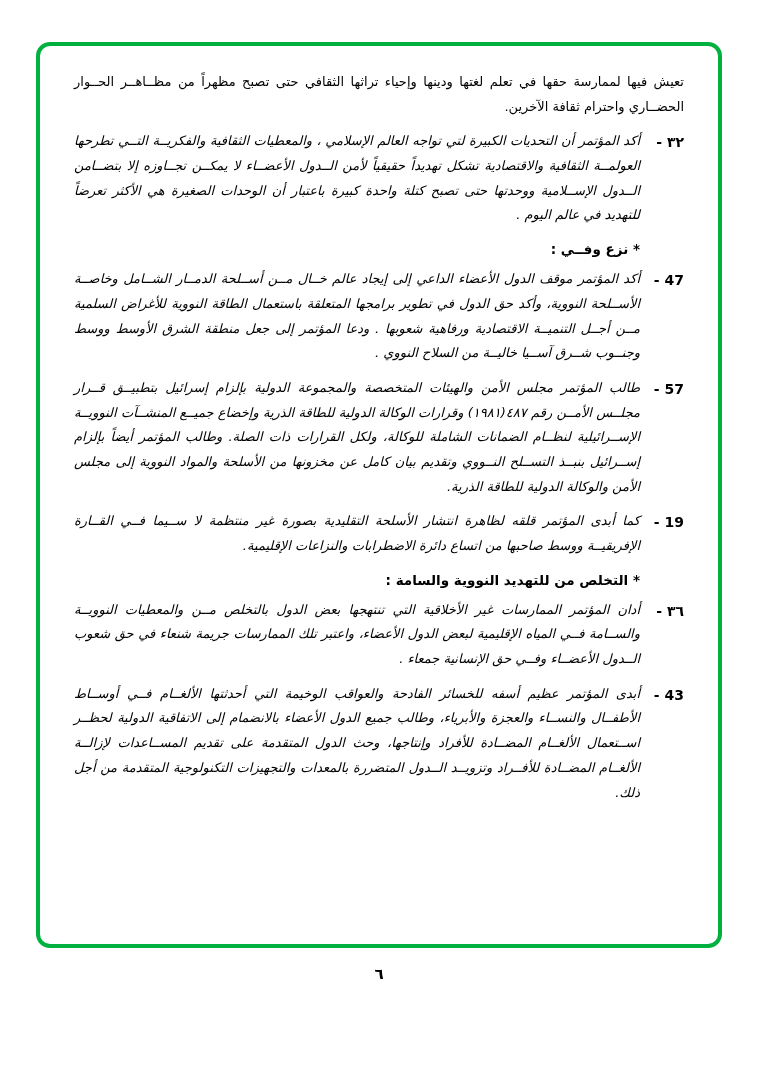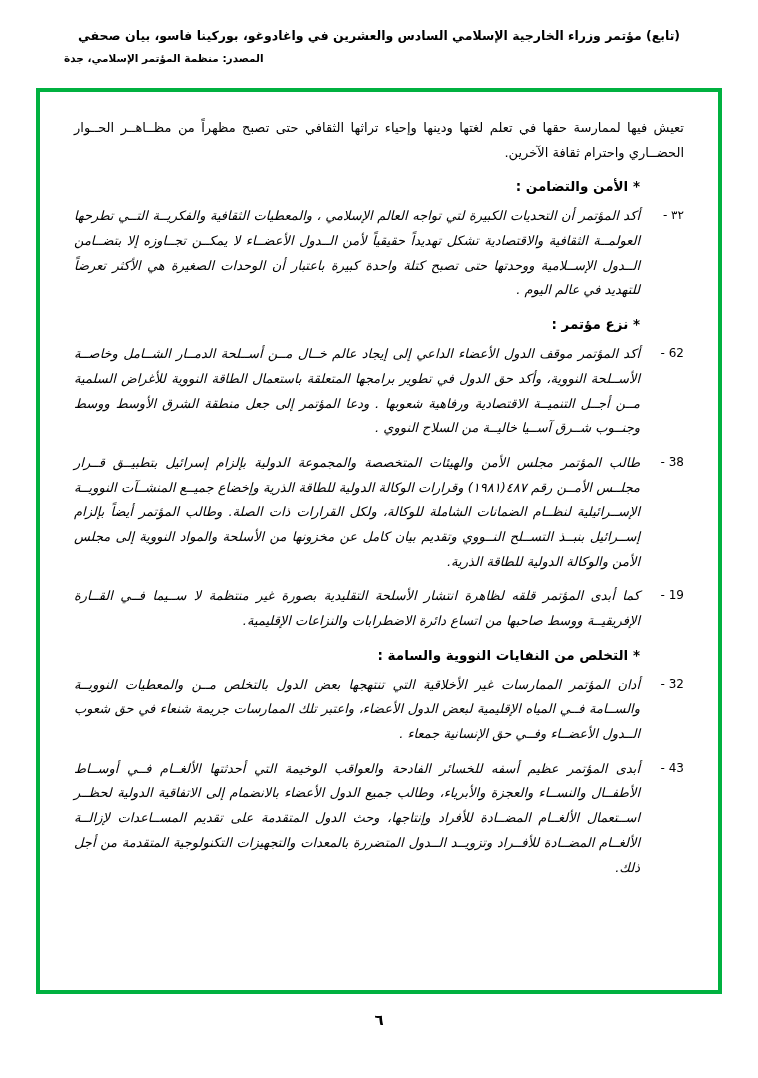--- a/index.html
+++ b/index.html
@@ -12,86 +12,81 @@
   .header { padding-top:28px; }
   .header-title {
     direction:rtl; text-align:center;
     font-size:12.5px; font-weight:bold; letter-spacing:0;
   }
   .header-source {
     direction:rtl; text-align:left; padding-left:64px;
     font-size:10.5px; font-weight:bold; margin-top:9px;
   }
   .frame {
-    width:686px; height:906px; margin:24px auto 0;
-    border:4px solid #00b140; border-radius:0;
+    width:686px; height:906px; margin:42px auto 0;
+    border:4px solid #00b140; border-radius:14px;
     padding:24px 34px 0 34px;
     direction:rtl; overflow:hidden;
   }
   .para, .item-text {
     font-size:13px; line-height:1.9; text-align:justify;
   }
   .heading {
     font-size:13.5px; font-weight:bold;
     margin:13px 44px 4px 0;
   }
   .item { display:flex; margin-top:10px; align-items:flex-start; }
   .item-number {
     flex:0 0 44px; width:44px;
-    font-size:12px; font-weight:normal; line-height:1.9;
+    font-size:14px; font-weight:bold; line-height:1.9;
     white-space:nowrap;
   }
   .item-text { flex:1;font-style:italic; }
   .footer {
     text-align:center; margin-top:17px;
     font-size:15px; font-weight:bold;
   }
 </style>
 </head>
 <body>
 
 <div class="page">
 
-  <div class="header">
-    <div class="header-title">(تابع) مؤتمر وزراء الخارجية الإسلامي السادس والعشرين في واغادوغو، بوركينا فاسو، بيان صحفي</div>
-    <div class="header-source">المصدر:  منظمة المؤتمر الإسلامي، جدة</div>
-  </div>
 
   <div class="frame">
 
     <p class="para">تعيش فيها لممارسة حقها في تعلم لغتها ودينها وإحياء تراثها الثقافي حتى تصبح مظهراً من مظــاهــر الحــوار الحضــاري واحترام ثقافة الآخرين.</p>
 
-    <h3 class="heading">* الأمن والتضامن :</h3>
 
     <div class="item">
       <div class="item-number">٣٢ -</div>
       <p class="item-text">أكد المؤتمر أن التحديات الكبيرة لتي تواجه العالم الإسلامي ، والمعطيات الثقافية والفكريــة التــي تطرحها العولمــة الثقافية والاقتصادية تشكل تهديداً حقيقياً لأمن الــدول الأعضــاء لا يمكــن تجــاوزه إلا بتضــامن الــدول الإســلامية ووحدتها حتى تصبح كتلة واحدة كبيرة باعتبار أن الوحدات الصغيرة هي الأكثر تعرضاً للتهديد في عالم اليوم .</p>
     </div>
 
-    <h3 class="heading">* نزع مؤتمر :</h3>
+    <h3 class="heading">* نزع وفــي :</h3>
 
     <div class="item">
-      <div class="item-number">62 -</div>
+      <div class="item-number">47 -</div>
       <p class="item-text">أكد المؤتمر موقف الدول الأعضاء الداعي إلى إيجاد عالم خــال مــن أســلحة الدمــار الشــامل وخاصــة الأســلحة النووية، وأكد حق الدول في تطوير برامجها المتعلقة باستعمال الطاقة النووية للأغراض السلمية مــن أجــل التنميــة الاقتصادية ورفاهية شعوبها . ودعا المؤتمر إلى جعل منطقة الشرق الأوسط ووسط وجنــوب شــرق آســيا خاليــة من السلاح النووي .</p>
     </div>
 
     <div class="item">
-      <div class="item-number">38 -</div>
+      <div class="item-number">57 -</div>
       <p class="item-text">طالب المؤتمر مجلس الأمن والهيئات المتخصصة والمجموعة الدولية بإلزام إسرائيل بتطبيــق قــرار مجلــس الأمــن رقم ٤٨٧(١٩٨١) وقرارات الوكالة الدولية للطاقة الذرية وإخضاع جميــع المنشــآت النوويــة الإســرائيلية لنظــام الضمانات الشاملة للوكالة، ولكل القرارات ذات الصلة. وطالب المؤتمر أيضاً بإلزام إســرائيل بنبــذ التســلح النــووي وتقديم بيان كامل عن مخزونها من الأسلحة والمواد النووية إلى مجلس الأمن والوكالة الدولية للطاقة الذرية.</p>
     </div>
 
     <div class="item">
       <div class="item-number">19 -</div>
       <p class="item-text">كما أبدى المؤتمر قلقه لظاهرة انتشار الأسلحة التقليدية بصورة غير منتظمة لا ســيما فــي القــارة الإفريقيــة ووسط صاحبها من اتساع دائرة الاضطرابات والنزاعات الإقليمية.</p>
     </div>
 
-    <h3 class="heading">* التخلص من النفايات النووية والسامة :</h3>
+    <h3 class="heading">* التخلص من للتهديد النووية والسامة :</h3>
 
     <div class="item">
-      <div class="item-number">32 -</div>
+      <div class="item-number">٣٦ -</div>
       <p class="item-text">أدان المؤتمر الممارسات غير الأخلاقية التي تنتهجها بعض الدول بالتخلص مــن والمعطيات النوويــة والســامة فــي المياه الإقليمية لبعض الدول الأعضاء، واعتبر تلك الممارسات جريمة شنعاء في حق شعوب الــدول الأعضــاء وفــي حق الإنسانية جمعاء .</p>
     </div>
 
 
     <div class="item">
       <div class="item-number">43 -</div>
       <p class="item-text">أبدى المؤتمر عظيم أسفه للخسائر الفادحة والعواقب الوخيمة التي أحدثتها الألغــام فــي أوســاط الأطفــال والنســاء والعجزة والأبرياء، وطالب جميع الدول الأعضاء بالانضمام إلى الاتفاقية الدولية لحظــر اســتعمال الألغــام المضــادة للأفراد وإنتاجها، وحث الدول المتقدمة على تقديم المســاعدات لإزالــة الألغــام المضــادة للأفــراد وتزويــد الــدول المتضررة بالمعدات والتجهيزات التكنولوجية المتقدمة من أجل ذلك.</p>
     </div>
 
   </div>

